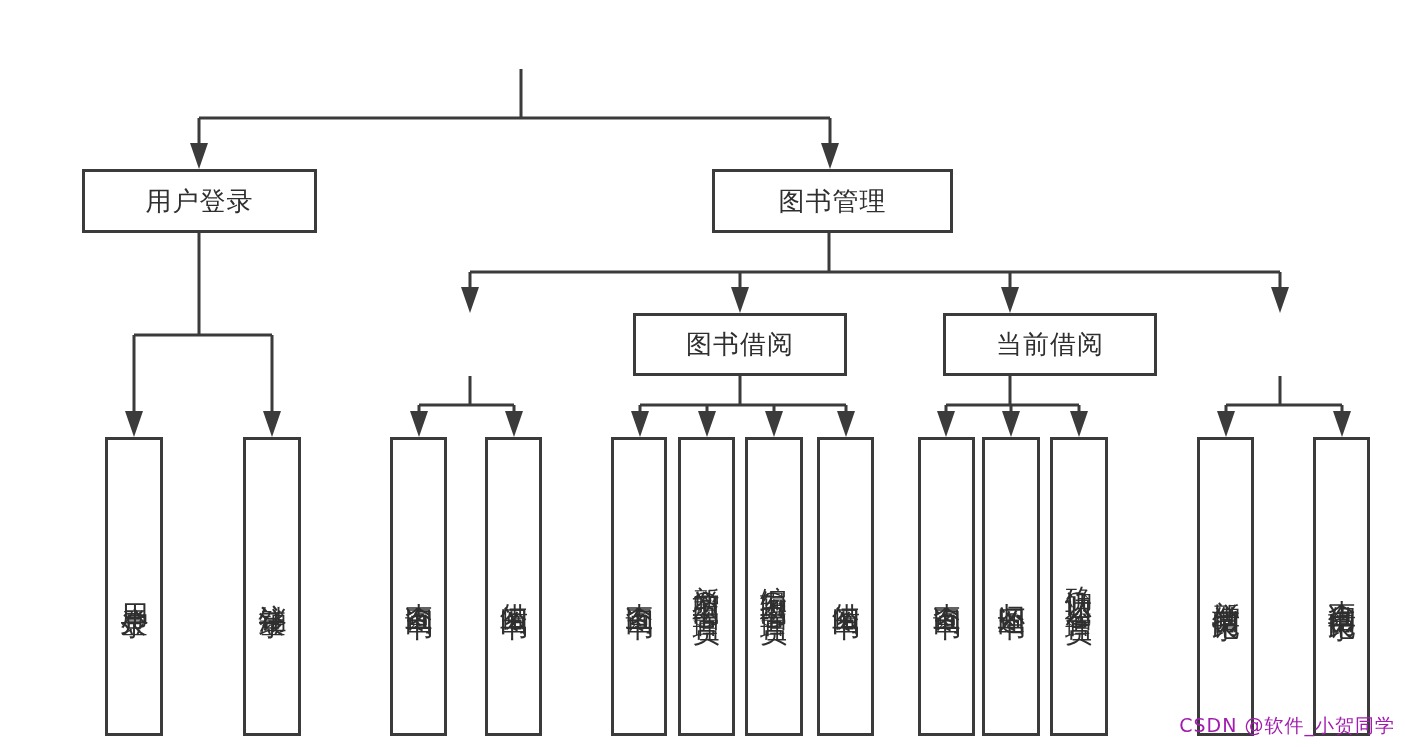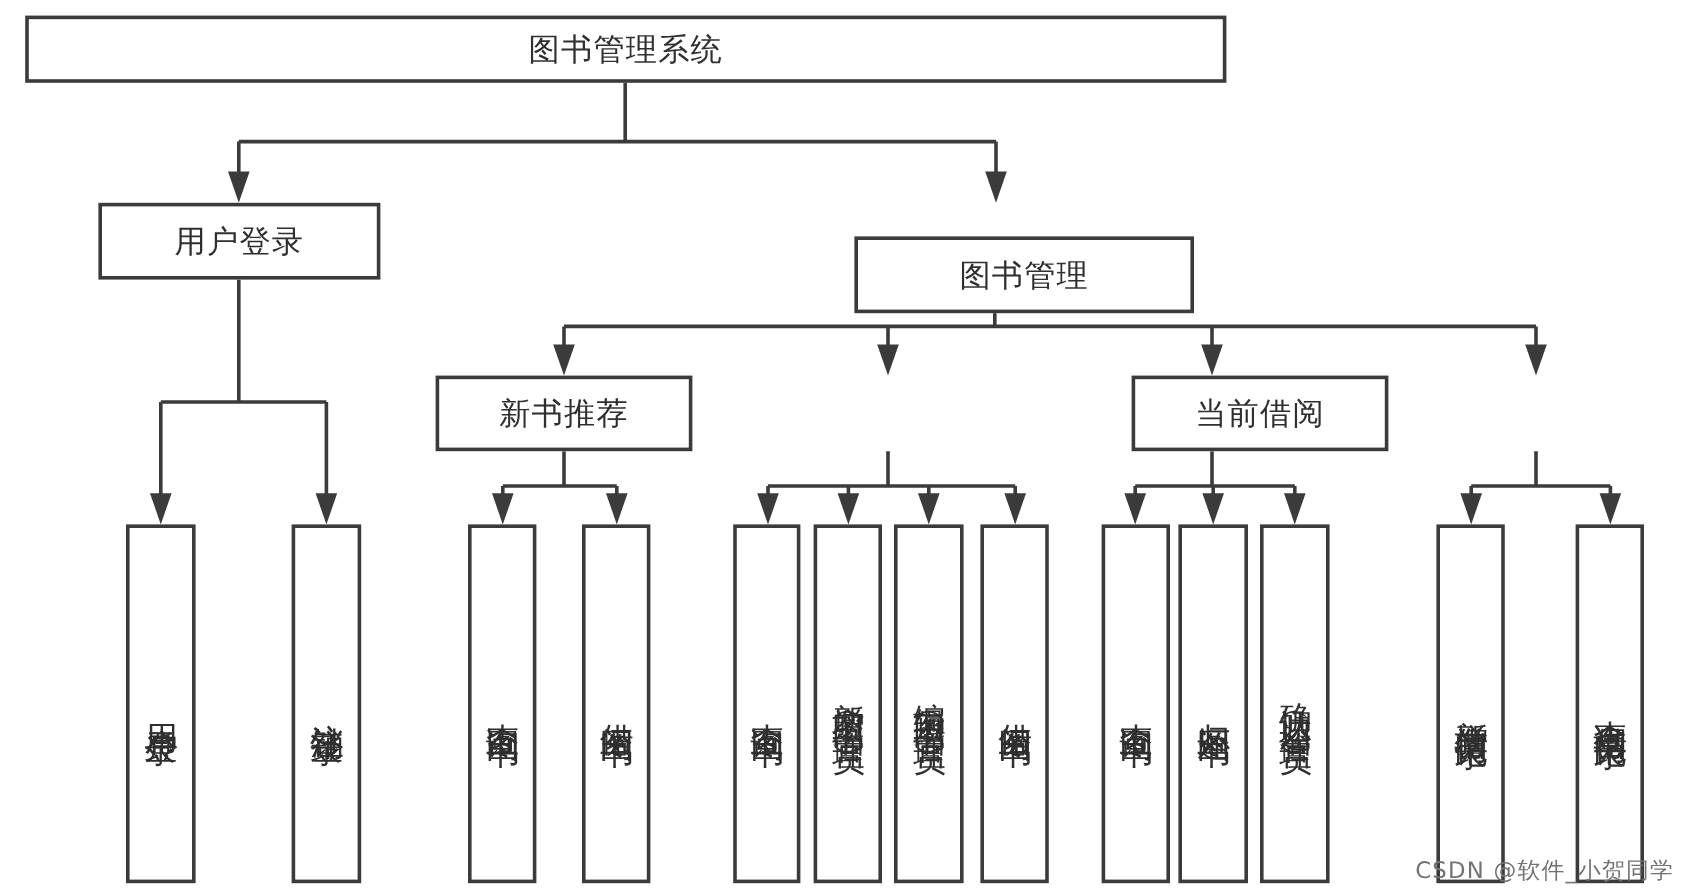--- a/index.html
+++ b/index.html
@@ -30,21 +30,21 @@
   }
   .box .lbl {
     font-size: 26px;
     letter-spacing: 1px;
     color: #2f2f2f;
     white-space: nowrap;
   }
   
   .h-root  { left: 21px;   top: 13px;  width: 1001px; height: 56px; }
   .h-n2a   { left: 82px;   top: 169px; width: 235px;  height: 64px; }
-  .h-n2b   { left: 712px;  top: 169px; width: 283px;  height: 64px; margin-top: 28px; }
+  .h-n2b   { left: 712px;  top: 169px; width: 241px;  height: 64px; }
   .h-n3    { top: 313px; width: 214px; height: 63px; }
   .h-n3a   { left: 363px; }
   .h-n3b   { left: 633px; }
   .h-n3c   { left: 903px; margin-left: 40px; }
   .h-n3d   { left: 1173px; }
   
   .v { top: 437px; height: 299px; width: 57px; }
   .v .lbl {
     writing-mode: vertical-rl;
     text-orientation: mixed;
@@ -65,21 +65,21 @@
   .v-l9  { left: 918px; }
   .v-l10 { left: 982px;  width: 58px; }
   .v-l11 { left: 1050px; width: 58px; }
   .v-l12 { left: 1197px; }
   .v-l13 { left: 1313px; }
   .watermark {
     position: absolute;
     right: 10px;
     bottom: 8px;
     font-size: 19px;
-    color: #737373;
+    color: #a21caf;
     z-index: 3;
     letter-spacing: 1px;
     text-align: center;
   }
 </style>
 </head>
 <body>
 
 <div class="canvas">
 
@@ -116,33 +116,30 @@
       <polygon points="765,411 783,411 774,437"></polygon>
       <polygon points="837,411 855,411 846,437"></polygon>
       <polygon points="937,411 955,411 946,437"></polygon>
       <polygon points="1002,411 1020,411 1011,437"></polygon>
       <polygon points="1070,411 1088,411 1079,437"></polygon>
       <polygon points="1217,411 1235,411 1226,437"></polygon>
       <polygon points="1333,411 1351,411 1342,437"></polygon>
     </g>
   </svg>
 
-  <div class="box h-root">
-    <span class="lbl">图书管理系统</span>
-  </div>
 
   <div class="box h-n2a">
     <span class="lbl">用户登录</span>
   </div>
   <div class="box h-n2b">
     <span class="lbl">图书管理</span>
   </div>
 
-  <div class="box h-n3 h-n3a">
-    <span class="lbl">新书推荐</span>
+  <div class="box h-n3 h-n3b">
+    <span class="lbl">图书借阅</span>
   </div>
   <div class="box h-n3 h-n3c">
     <span class="lbl">当前借阅</span>
   </div>
 
   <div class="box v v-l1">
     <span class="lbl">用户登录</span>
   </div>
   <div class="box v v-l2">
     <span class="lbl">注销登录</span>

